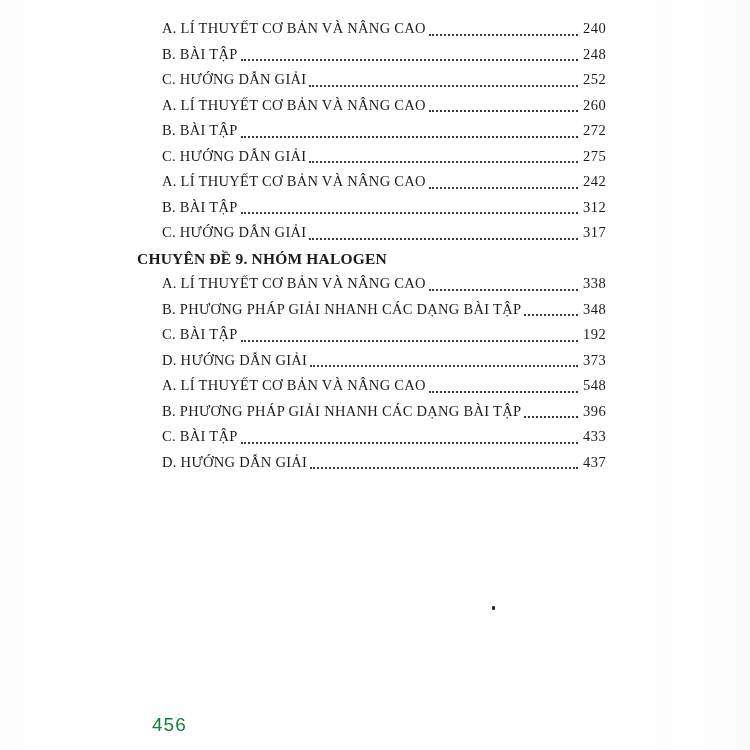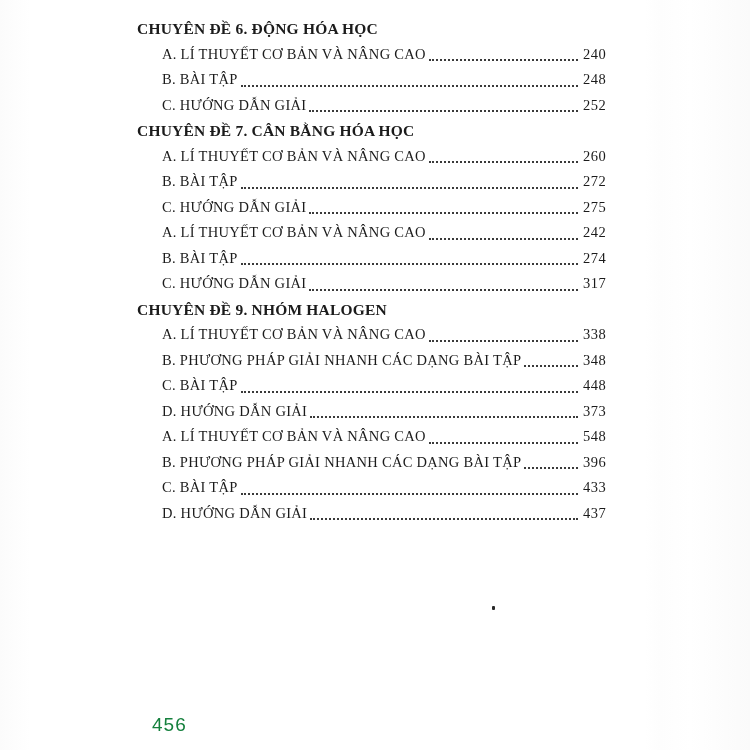--- a/index.html
+++ b/index.html
@@ -69,21 +69,20 @@
     border-radius: 1px;
   }
 </style>
 </head>
 <body>
 
 <div class="page-surface"></div>
 
 <div class="toc" id="toc">
   <div class="toc-section">
-    <div class="section-title">CHUYÊN ĐỀ 6. ĐỘNG HÓA HỌC</div>
     <div class="section-items">
   <div class="toc-row">
     <span class="toc-label">A. LÍ THUYẾT CƠ BẢN VÀ NÂNG CAO</span>
     <span class="leader"></span>
     <span class="toc-page">240</span>
   </div>
 
   <div class="toc-row">
     <span class="toc-label">B. BÀI TẬP</span>
     <span class="leader"></span>
@@ -92,21 +91,20 @@
 
   <div class="toc-row">
     <span class="toc-label">C. HƯỚNG DẪN GIẢI</span>
     <span class="leader"></span>
     <span class="toc-page">252</span>
   </div>
 </div>
   </div>
 
   <div class="toc-section">
-    <div class="section-title">CHUYÊN ĐỀ 7. CÂN BẰNG HÓA HỌC</div>
     <div class="section-items">
   <div class="toc-row">
     <span class="toc-label">A. LÍ THUYẾT CƠ BẢN VÀ NÂNG CAO</span>
     <span class="leader"></span>
     <span class="toc-page">260</span>
   </div>
 
   <div class="toc-row">
     <span class="toc-label">B. BÀI TẬP</span>
     <span class="leader"></span>
@@ -125,21 +123,21 @@
     <div class="section-items">
   <div class="toc-row">
     <span class="toc-label">A. LÍ THUYẾT CƠ BẢN VÀ NÂNG CAO</span>
     <span class="leader"></span>
     <span class="toc-page">242</span>
   </div>
 
   <div class="toc-row">
     <span class="toc-label">B. BÀI TẬP</span>
     <span class="leader"></span>
-    <span class="toc-page">274</span>
+    <span class="toc-page">312</span>
   </div>
 
   <div class="toc-row">
     <span class="toc-label">C. HƯỚNG DẪN GIẢI</span>
     <span class="leader"></span>
     <span class="toc-page">317</span>
   </div>
 </div>
   </div>
 
@@ -154,21 +152,21 @@
 
   <div class="toc-row">
     <span class="toc-label">B. PHƯƠNG PHÁP GIẢI NHANH CÁC DẠNG BÀI TẬP</span>
     <span class="leader"></span>
     <span class="toc-page">348</span>
   </div>
 
   <div class="toc-row">
     <span class="toc-label">C. BÀI TẬP</span>
     <span class="leader"></span>
-    <span class="toc-page">448</span>
+    <span class="toc-page">192</span>
   </div>
 
   <div class="toc-row">
     <span class="toc-label">D. HƯỚNG DẪN GIẢI</span>
     <span class="leader"></span>
     <span class="toc-page">373</span>
   </div>
 </div>
   </div>
 

